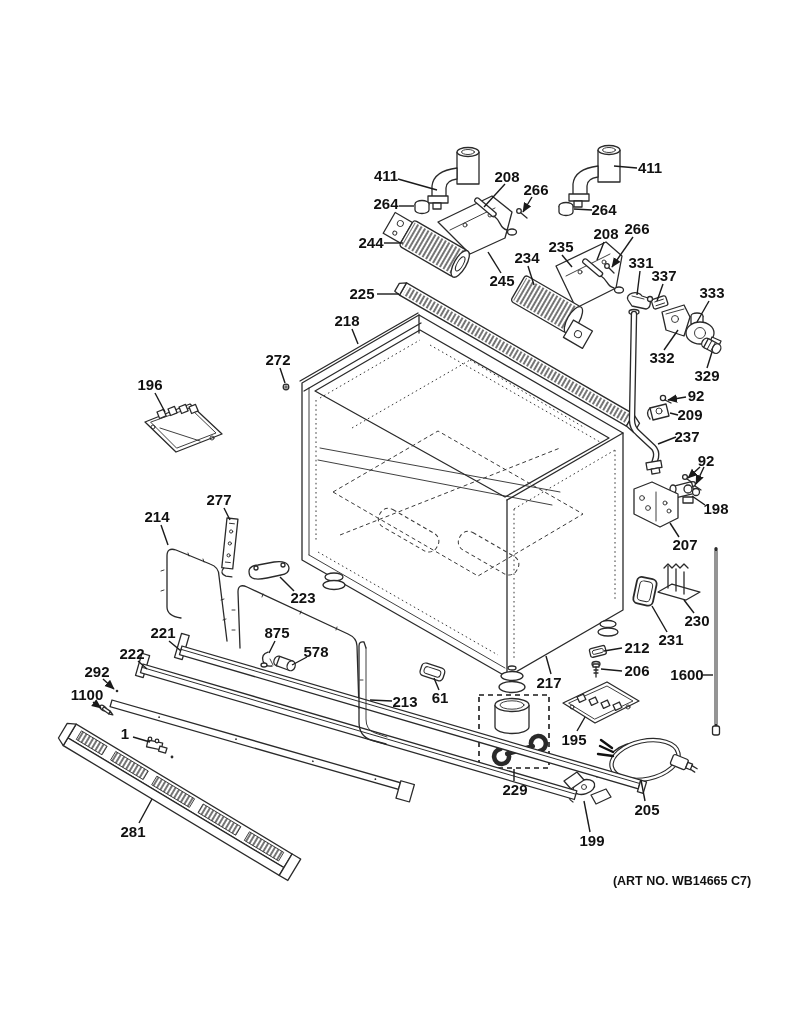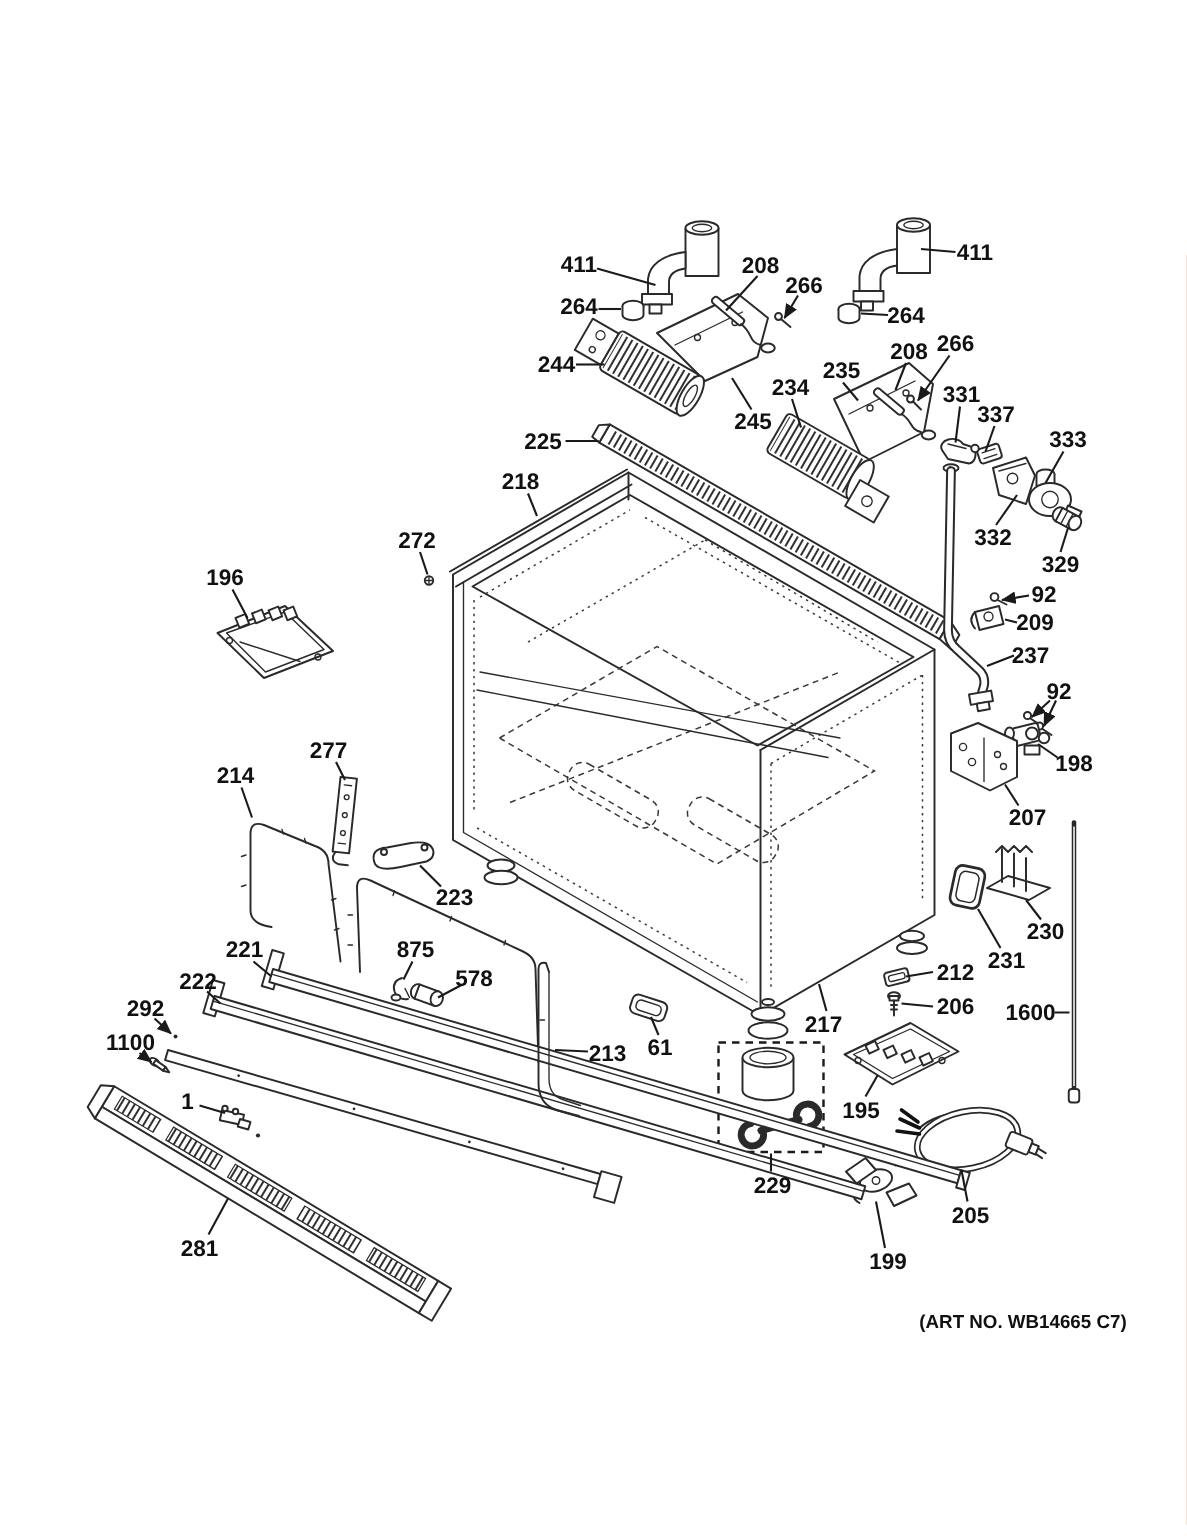--- a/index.html
+++ b/index.html
@@ -1,16 +1,16 @@
 <!DOCTYPE html>
 <html><head>
 <meta charset="utf-8">
 <style>
   html,body{margin:0;padding:0;background:#ffffff;}
-  .page{position:relative;width:791px;height:1024px;background:#f97316;overflow:hidden;
+  .page{position:relative;width:791px;height:1024px;background:#a21caf;overflow:hidden;
         font-family:"Liberation Sans", sans-serif;}
   svg{position:absolute;left:0;top:0;}
   .ln{stroke:#2a2a2a;stroke-width:1.3;fill:none;stroke-linecap:round;stroke-linejoin:round;}
   .fw{stroke:#2a2a2a;stroke-width:1.3;fill:#ffffff;stroke-linejoin:round;}
   .thin{stroke-width:0.9;}
   .dot{stroke:#3a3a3a;stroke-width:1;fill:none;stroke-dasharray:1.6 3;}
   .dash{stroke:#3a3a3a;stroke-width:1;fill:none;stroke-dasharray:4 3;}
   .ld{stroke:#1a1a1a;stroke-width:1.4;fill:none;}
   .lbl{font-family:"Liberation Sans", sans-serif;font-weight:bold;font-size:15px;fill:#111111;}
   .art{font-family:"Liberation Sans", sans-serif;font-weight:bold;font-size:12.5px;fill:#111111;}

